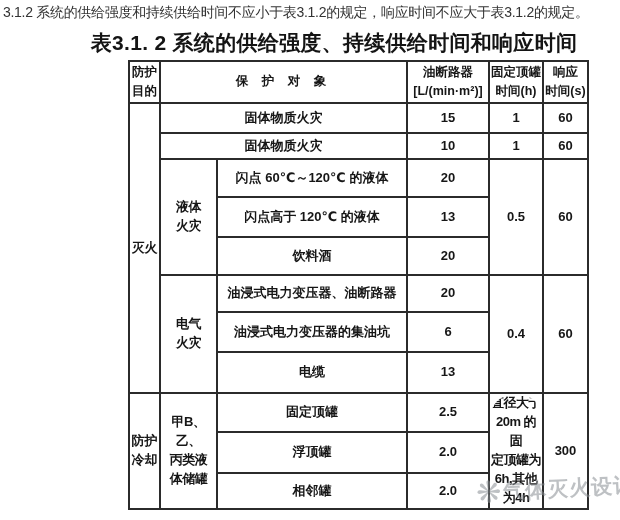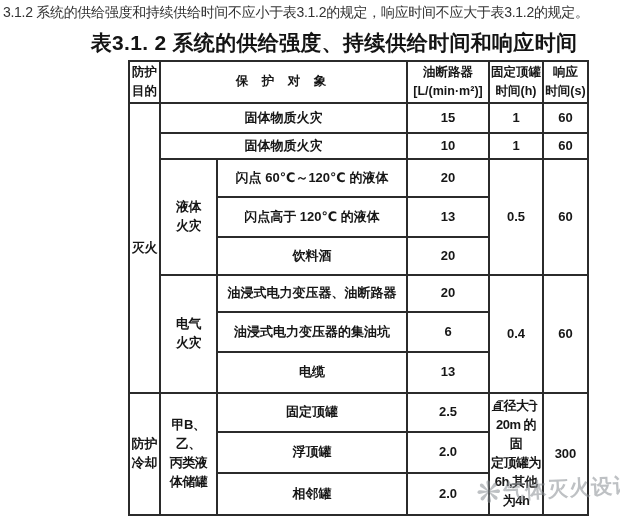--- a/index.html
+++ b/index.html
@@ -154,21 +154,21 @@
 6h,其他
 为4h</td>
         <td rowspan="3">300</td>
       </tr>
 
       <tr style="height:41px">
         <td>浮顶罐</td>
         <td>2.0</td>
       </tr>
 
-      <tr style="height:42px">
+      <tr style="height:36px">
         <td>相邻罐</td>
         <td>2.0</td>
       </tr>
     </tbody>
   </table>
 
   <div class="watermark">
     <span class="wm-logo">❋</span>
     <span class="wm-text">气体灭火设计</span>
   </div>

